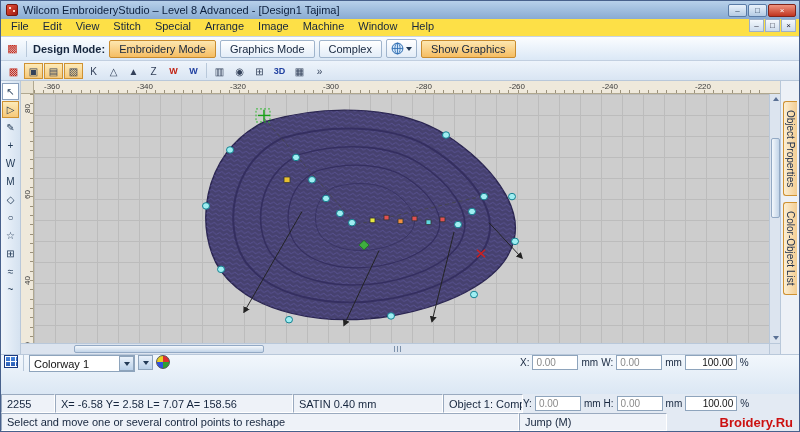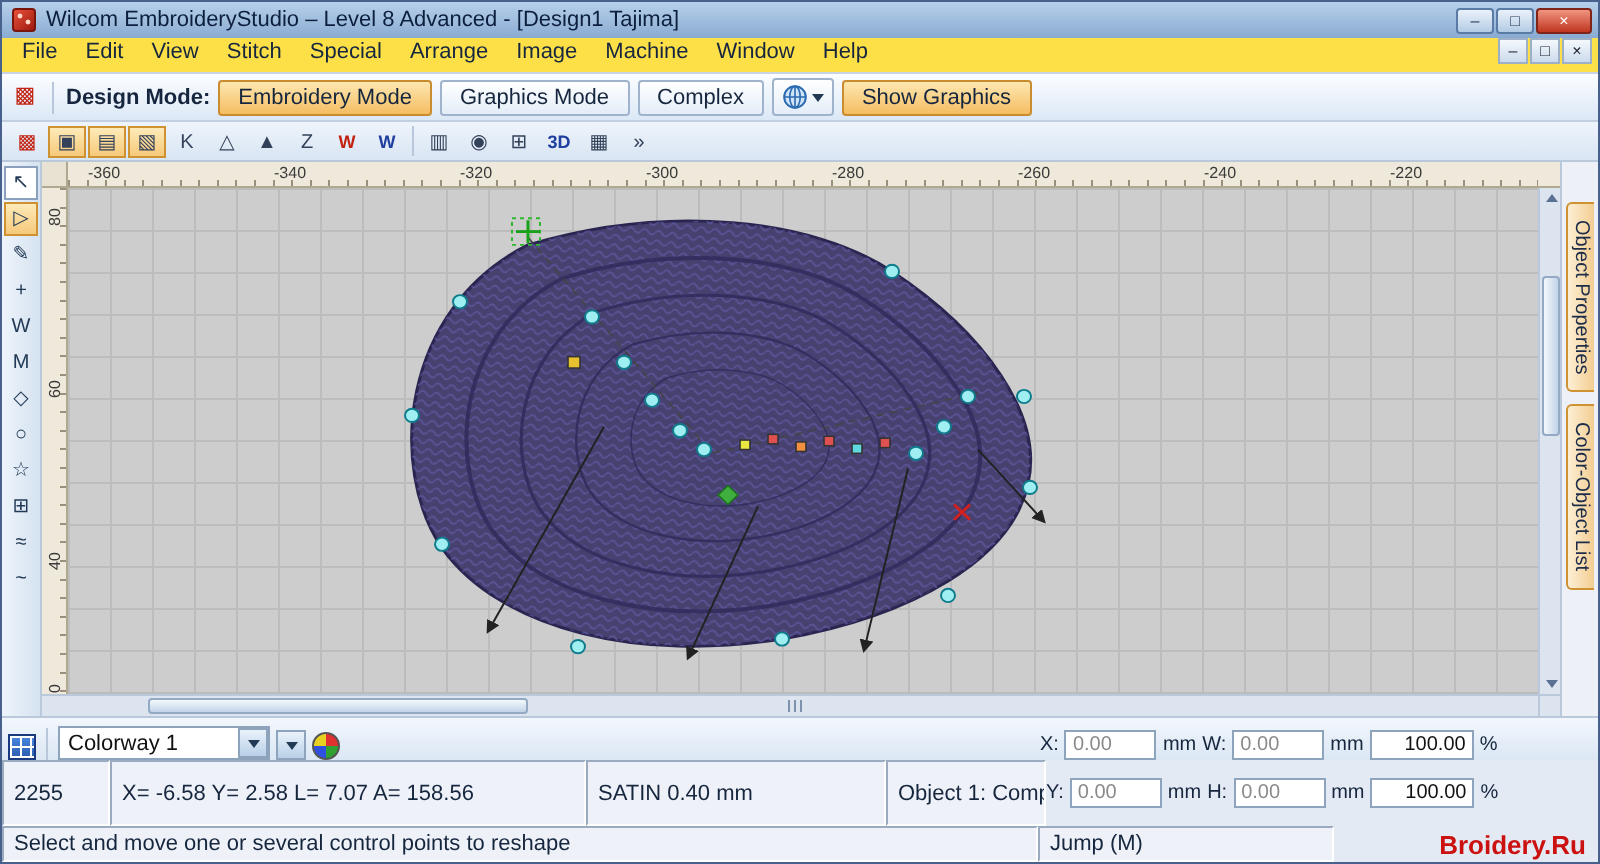--- a/index.html
+++ b/index.html
@@ -85,36 +85,36 @@
   .hscroll{flex:1;background:#dce4ef;border-top:1px solid #b9c8da;position:relative}
   .hthumb{position:absolute;left:40px;width:190px;top:1px;bottom:1px;background:linear-gradient(#f4f8fc,#c2d4e8);border:1px solid #93a9c4;border-radius:2px}
   .hgrip{position:absolute;left:49%;top:2px;display:flex;gap:2px}
   .hgrip i{width:1px;height:6px;background:#7d92ac}
   .hs-right{width:11px;background:#dce4ef;border-top:1px solid #b9c8da;border-left:1px solid #b9c8da}
 
   .tabs{width:19px;background:#edf1f7;border-left:1px solid #b9c8da;display:flex;flex-direction:column;align-items:center;padding-top:20px;gap:6px;flex:0 0 auto}
   .vtab{writing-mode:vertical-rl;font-size:10px;color:#1c2c48;background:linear-gradient(90deg,#fcefd4,#f3cd92);border:1px solid #cf9232;border-right:none;border-radius:3px 0 0 3px;padding:8px 1px;white-space:nowrap}
 
   
-  .colorway-row{height:22px;background:linear-gradient(#f2f7fc,#dbe7f4);border-top:1px solid #b9c8da;display:flex;align-items:flex-end;padding:0 3px;gap:3px;font-size:11px;flex:0 0 auto}
+  .colorway-row{height:40px;background:linear-gradient(#f2f7fc,#dbe7f4);border-top:1px solid #b9c8da;display:flex;align-items:flex-start;padding:0 3px;gap:3px;font-size:11px;flex:0 0 auto}
   .grid-ico{width:14px;height:13px;border:1px solid #1a3a80;background:
     linear-gradient(#fff 1px,transparent 1px),linear-gradient(90deg,#fff 1px,transparent 1px),linear-gradient(#4a8ae0,#2a5ab0);
     background-size:5px 5px,5px 5px,100% 100%}
   .cw-sep{width:1px;height:16px;background:#b8c8da;margin:0 2px}
   .cw-select{width:106px;height:17px;background:#fff;border:1px solid #8ea4bc;display:flex;align-items:center;padding:0 0 0 4px;color:#111}
   .cw-select .txt{flex:1;font-size:11px}
   .dd{width:15px;height:15px;background:linear-gradient(#eaf2fb,#b9d0e8);border:1px solid #8ea4bc;display:flex;align-items:center;justify-content:center;flex:0 0 auto}
   .pinwheel{width:14px;height:14px;border-radius:50%;border:1px solid #555;background:conic-gradient(#e03030 0 90deg,#30a030 0 180deg,#3050e0 0 270deg,#e8d020 0 360deg)}
   .flexsp{flex:1}
   .fieldbox{width:276px;display:flex;align-items:center;gap:3px;font-size:10px;color:#16263e;padding-right:3px;flex:0 0 auto}
   .fld{width:46px;height:15px;border:1px solid #8ea4bc;background:#fff;font-size:10px;padding:0 3px;font-family:"Liberation Sans",sans-serif}
   .fld.dim{color:#8a8a8a}
   .fld.scale{width:52px;color:#111;text-align:right}
 
-  .status-row{height:33px;background:#701a75;display:flex;font-size:11px;color:#16263e;flex:0 0 auto}
+  .status-row{height:19px;background:#701a75;display:flex;font-size:11px;color:#16263e;flex:0 0 auto}
   .scell{border:1px solid;border-color:#9aaabf #fff #fff #9aaabf;background:#eef2f8;padding:1px 5px;display:flex;align-items:center;white-space:nowrap;overflow:hidden}
   .c1{width:54px}.c2{width:238px}.c3{width:150px}.c4{flex:1}
   .status-row .fieldbox{background:#e3eaf3}
 
   .hint-row{height:18px;background:#e3eaf3;display:flex;font-size:11px;color:#16263e;flex:0 0 auto}
   .hint{flex:1}
   .jump{width:148px}
   .wm{width:132px;display:flex;align-items:center;justify-content:flex-end;padding-right:6px;color:#c11;font-weight:bold;font-size:13px}
 </style>
 </head>

